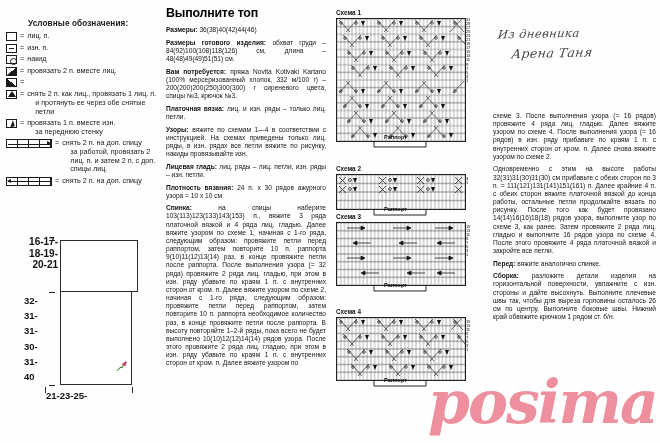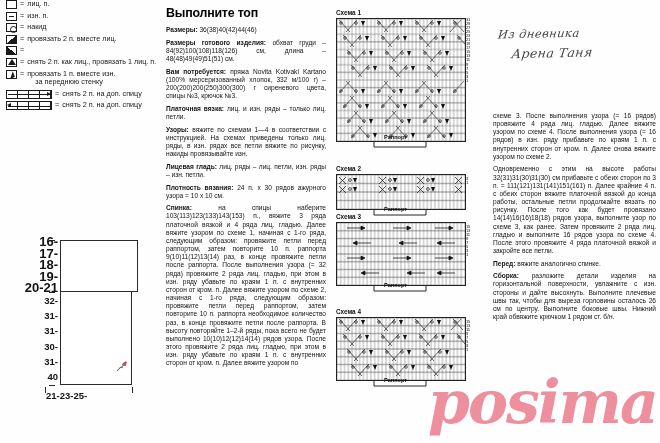--- a/index.html
+++ b/index.html
@@ -187,30 +187,29 @@
     position: absolute;
     left: 36px; top: 8px;
     height: 145px;
     border-left: 1.2px dashed #2a2a2a;
   }
   .sch-labels-left {
     position: absolute;
     left: 0px; top: 4px;
     width: 34px;
     text-align: right;
-    font-size: 13px;
+    font-size: 10px;
     font-weight: bold;
     line-height: 11.6px;
     color: #111;
   }
   .sch-labels-left2 {
     position: absolute;
     left: 0px; top: 61px;
     width: 34px;
-    text-align: right;
     font-size: 9.5px;
     font-weight: bold;
     line-height: 15.2px;
     color: #111;
   }
   .sch-bottom-label {
     position: absolute;
     left: 22px; top: 158px;
     width: 108px;
     font-size: 9.5px;
@@ -316,20 +315,21 @@
     white-space: nowrap;
   }
 </style>
 </head>
 <body>
 
 <div class="page">
 
   <div class="col" id="col-legend">
 
+    <div class="legend-title">Условные обозначения:</div>
 
     <div class="legend-row">
       <span class="legend-sym g-blank"></span>
       <span class="legend-eq">=</span>
       <span class="legend-txt">лиц. п.</span>
     </div>
 
     <div class="legend-row">
       <span class="legend-sym g-purl"></span>
       <span class="legend-eq">=</span>
@@ -351,20 +351,21 @@
     <div class="legend-row">
       <span class="legend-sym g-ssk"></span>
       <span class="legend-eq">=</span>
     </div>
 
     <div class="legend-row">
       <span class="legend-sym g-cdd"></span>
       <span class="legend-eq">=</span>
       <span class="legend-txt">
         <span>снять 2 п. как лиц., провязать 1 лиц. п.</span>
+        <span class="l2">и протянуть ее через обе снятые петли</span>
       </span>
     </div>
 
     <div class="legend-row">
       <span class="legend-sym g-p2tog"></span>
       <span class="legend-eq">=</span>
       <span class="legend-txt">
         <span>провязать 1 п. вместе изн.</span>
         <span class="l2">за переднюю стенку</span>
       </span>
@@ -375,20 +376,21 @@
         <i class="t"></i>
           <i class="t"></i>
           <i class="t"></i>
           <i class="t"></i>
         <span class="cable-line"></span>
           <span class="cable-arrow r"></span>
       </span>
       <span class="legend-eq">=</span>
       <span class="legend-txt">
         <span>снять 2 п. на доп. спицу</span>
+        <span class="l2">за работой, провязать 2 лиц. п. и затем 2 п. с доп. спицы лиц.</span>
       </span>
     </div>
 
     <div class="legend-row">
       <span class="legend-sym wide cable front">
         <i class="t"></i>
           <i class="t"></i>
           <i class="t"></i>
           <i class="t"></i>
         <span class="cable-line"></span>

